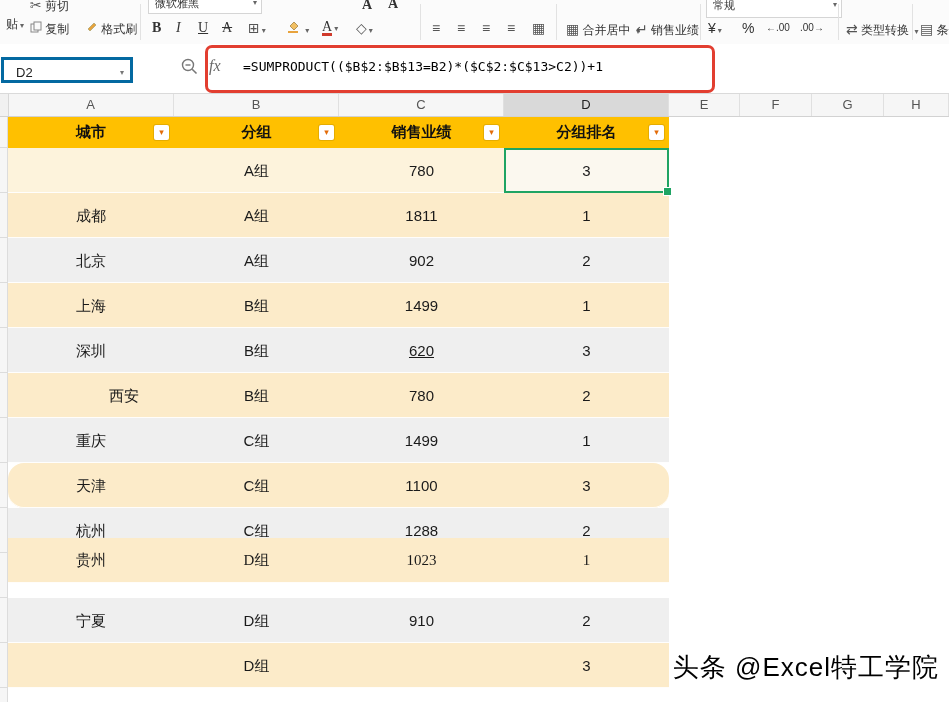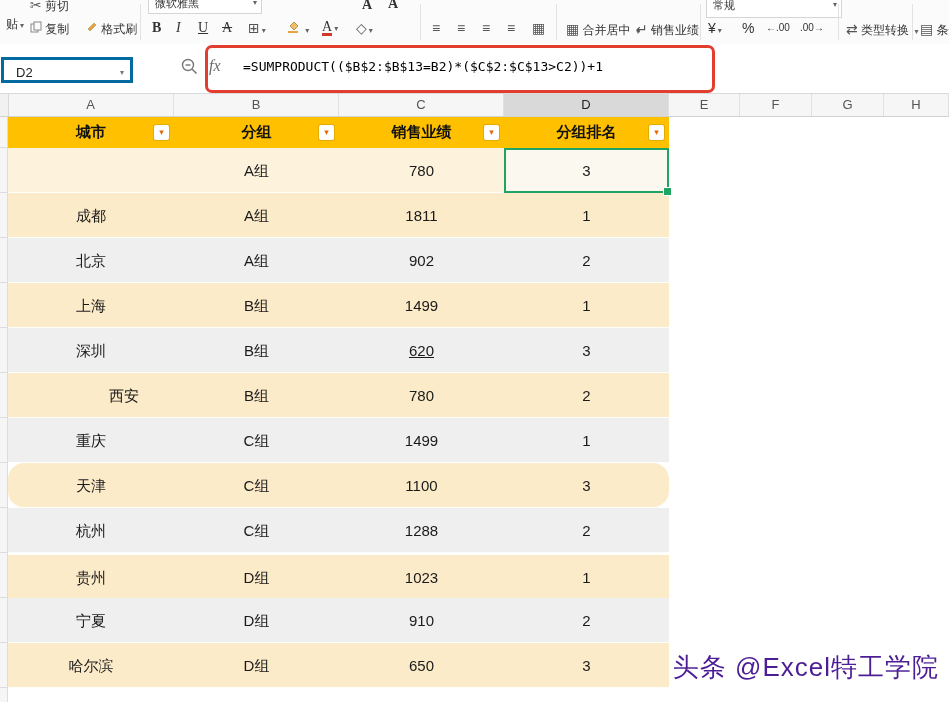--- a/index.html
+++ b/index.html
@@ -57,21 +57,21 @@
   .tbody{position:absolute;left:0;top:31px;width:661px;height:540px;}
   .trow{position:absolute;left:0;width:661px;height:45px;box-shadow:inset 0 -1px 0 rgba(255,255,255,.9);}
   .trow.gray{background:#efefef;}
   .trow.cream{background:#fcebc9;}
   .trow.first{background:#fdf3dc;}
   .tcell{position:absolute;top:0;height:45px;line-height:45px;text-align:center;font-size:15px;color:#1a1a1a;}
   .tcell.selected{box-shadow:inset 0 0 0 2px #1fa463;background:#fbf8ef;z-index:2;}
   .handle{position:absolute;right:-3px;bottom:-3px;width:7px;height:7px;background:#1fa463;
     border:1px solid #fff;z-index:3;}
 
-  .watermark{position:absolute;right:10px;top:650px;font-size:26px;color:#4c1d95;letter-spacing:1px;}
+  .watermark{position:absolute;right:10px;top:650px;font-size:26px;color:#000000;letter-spacing:1px;}
 </style>
 </head>
 <body>
 
 <div class="screen">
 
   <div class="toolbar">
     <div class="tb" style="left:6px;top:16px;">
       <span>贴</span><span class="dd">▾</span>
     </div>
@@ -269,35 +269,33 @@
           <div class="tcell" style="left: 166px; width: 165px;">C组</div>
           <div class="tcell" style="left: 331px; width: 165px;">1100</div>
           <div class="tcell" style="left: 496px; width: 165px;">3</div>
         </div>
         <div class="trow gray" style="top: 360px;">
           <div class="tcell" style="left: 0px; width: 166px;">杭州</div>
           <div class="tcell" style="left: 166px; width: 165px;">C组</div>
           <div class="tcell" style="left: 331px; width: 165px;">1288</div>
           <div class="tcell" style="left: 496px; width: 165px;">2</div>
         </div>
-        <div class="trow cream" style="top: 407px;">
+        <div class="trow cream" style="top: 390px; font-family: Liberation Serif, serif;">
           <div class="tcell" style="left: 0px; width: 166px;">贵州</div>
           <div class="tcell" style="left: 166px; width: 165px;">D组</div>
           <div class="tcell" style="left: 331px; width: 165px;">1023</div>
           <div class="tcell" style="left: 496px; width: 165px;">1</div>
         </div>
         <div class="trow gray" style="top: 450px;">
           <div class="tcell" style="left: 0px; width: 166px;">宁夏</div>
           <div class="tcell" style="left: 166px; width: 165px;">D组</div>
           <div class="tcell" style="left: 331px; width: 165px;">910</div>
           <div class="tcell" style="left: 496px; width: 165px;">2</div>
         </div>
         <div class="trow cream" style="top: 495px;">
-          <div class="tcell" style="left: 0px; width: 166px;">哈尔滨</div>
           <div class="tcell" style="left: 166px; width: 165px;">D组</div>
-          <div class="tcell" style="left: 331px; width: 165px;">650</div>
           <div class="tcell" style="left: 496px; width: 165px;">3</div>
         </div>
       </div>
   </div>
 
   <div class="watermark">头条 @Excel特工学院</div>
 </div>
 
 </body></html>

